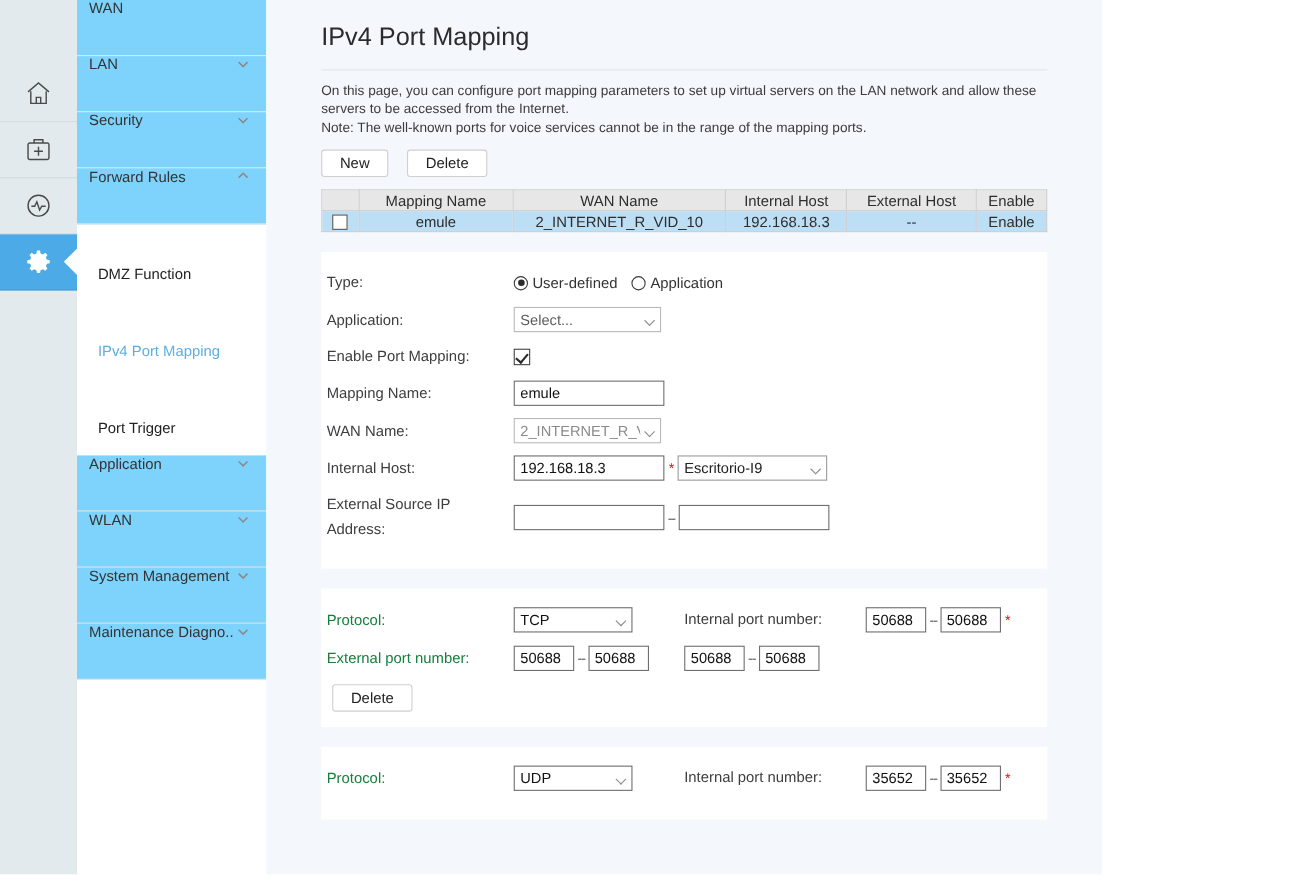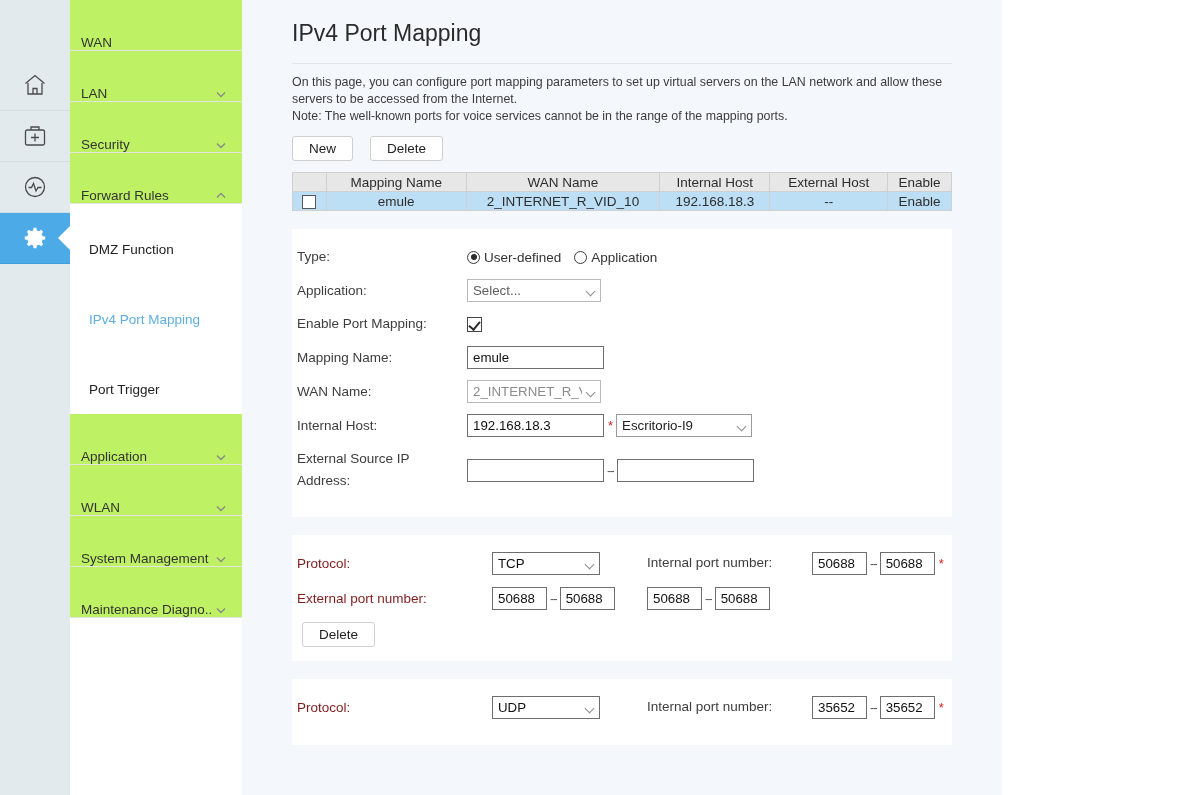--- a/index.html
+++ b/index.html
@@ -46,23 +46,23 @@
   .rail-filler { height: 60px; }
 
   
   .menu {
     position: absolute; left: 70px; top: 0;
     width: 172px; height: 795px;
     background: #ffffff;
   }
   .menu-group {
     height: 51px;
-    background: #bef264;
+    background: #7dd3fc;
     border-bottom: 1px solid #e4e4e4;
-    display: flex; align-items: flex-end;
+    display: flex; align-items: flex-start;
     padding: 0 14px 0 11px;
     cursor: pointer;
   }
   .menu-group .label {
     flex: 1;
     font-size: 13.5px;
     color: #333333;
     white-space: nowrap;
     overflow: hidden;
   }
@@ -259,22 +259,22 @@
     position: absolute; left: 3px; top: 1px;
     width: 5px; height: 9px;
     border-right: 2px solid #2a2a2a;
     border-bottom: 2px solid #2a2a2a;
     transform: rotate(40deg);
   }
 
   
   .proto-grid { padding-left: 5px; }
   .pline { display: flex; align-items: flex-start; margin-bottom: 12px; }
-  .pcol-a { width: 170px; font-size: 13.5px; color: #7f1d1d; line-height: 22px; padding-top: 1px; }
-  .pcol-b { width: 155px; margin-left: 25px; }
+  .pcol-a { width: 170px; font-size: 13.5px; color: #15803d; line-height: 22px; padding-top: 1px; }
+  .pcol-b { width: 155px; }
   .pcol-c { width: 165px; font-size: 13.5px; color: #3d3d3d; line-height: 20px; padding-top: 1px; }
   .pcol-d { display: flex; align-items: center; }
   .delete-row { padding-left: 5px; margin-top: 3px; }
 </style>
 </head>
 <body>
 
 <div id="app">
 
   <div class="icon-rail">

